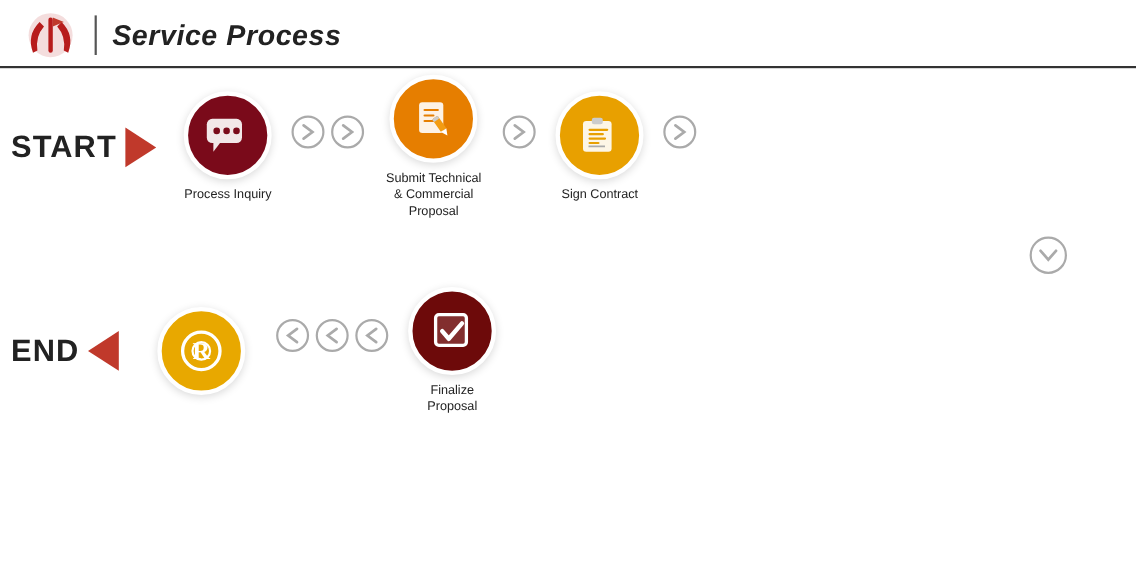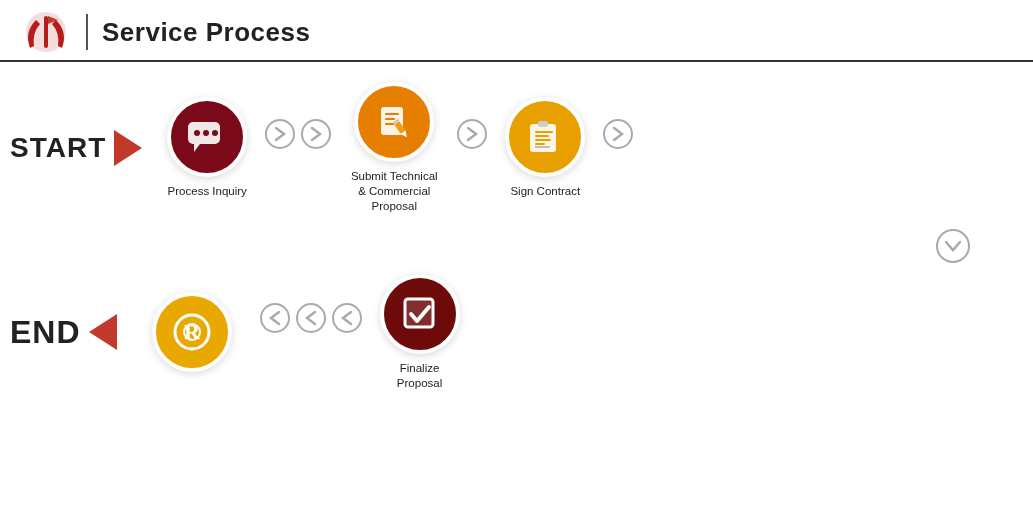--- a/index.html
+++ b/index.html
@@ -12,20 +12,21 @@
       position: relative;
     }
 
     
     .header {
       display: flex;
       align-items: center;
       padding: 10px 20px 6px 20px;
       border-bottom: 2px solid #333;
       margin-bottom: 0;
+      font-style: italic;
     }
     .logo-wrap {
       display: flex;
       align-items: center;
       margin-right: 14px;
     }
     .logo-icon {
       width: 52px;
       height: 44px;
     }
@@ -37,21 +38,21 @@
     }
     .header-title {
       font-size: 26px;
       font-weight: bold;
       color: #222;
       letter-spacing: 0.5px;
     }
 
     
     .main {
-      padding: 20px 10px 10px 10px;
+      padding: 6px 10px 10px 10px;
       display: flex;
       flex-direction: column;
       gap: 16px;
     }
 
     
     .process-row {
       display: flex;
       align-items: center;
       gap: 0;
@@ -71,21 +72,21 @@
       letter-spacing: 1px;
     }
     .arrow-right {
       width: 0;
       height: 0;
       border-top: 18px solid transparent;
       border-bottom: 18px solid transparent;
       border-left: 28px solid #c0392b;
     }
     .label-text-end {
-      font-size: 32px;
+      font-size: 28px;
       font-weight: bold;
       color: #222;
       letter-spacing: 1px;
     }
     .arrow-left {
       width: 0;
       height: 0;
       border-top: 18px solid transparent;
       border-bottom: 18px solid transparent;
       border-right: 28px solid #c0392b;

